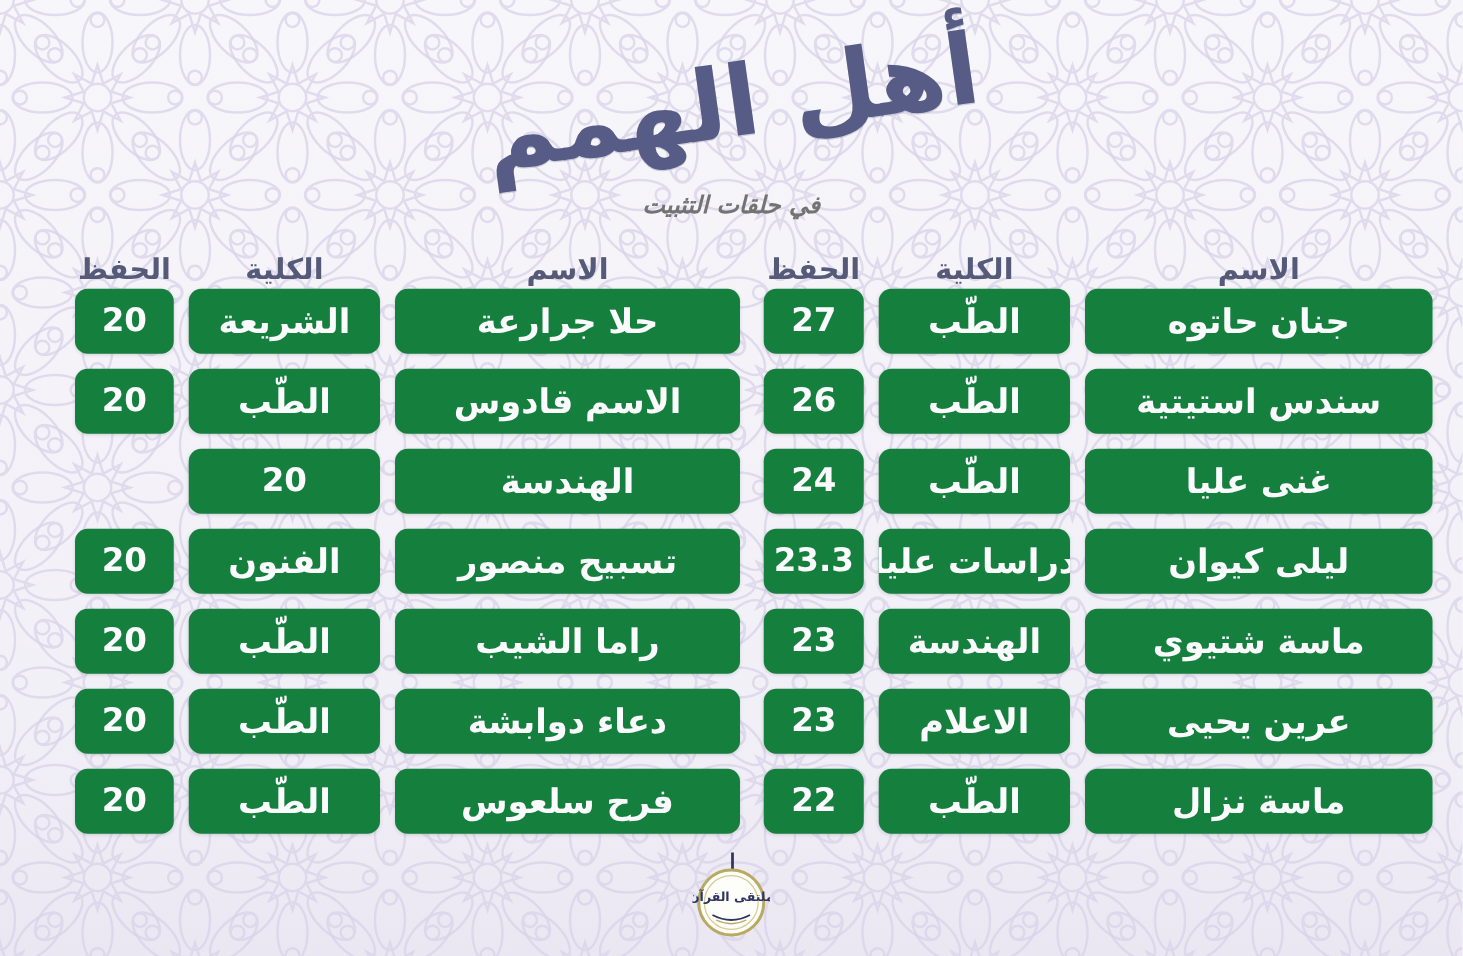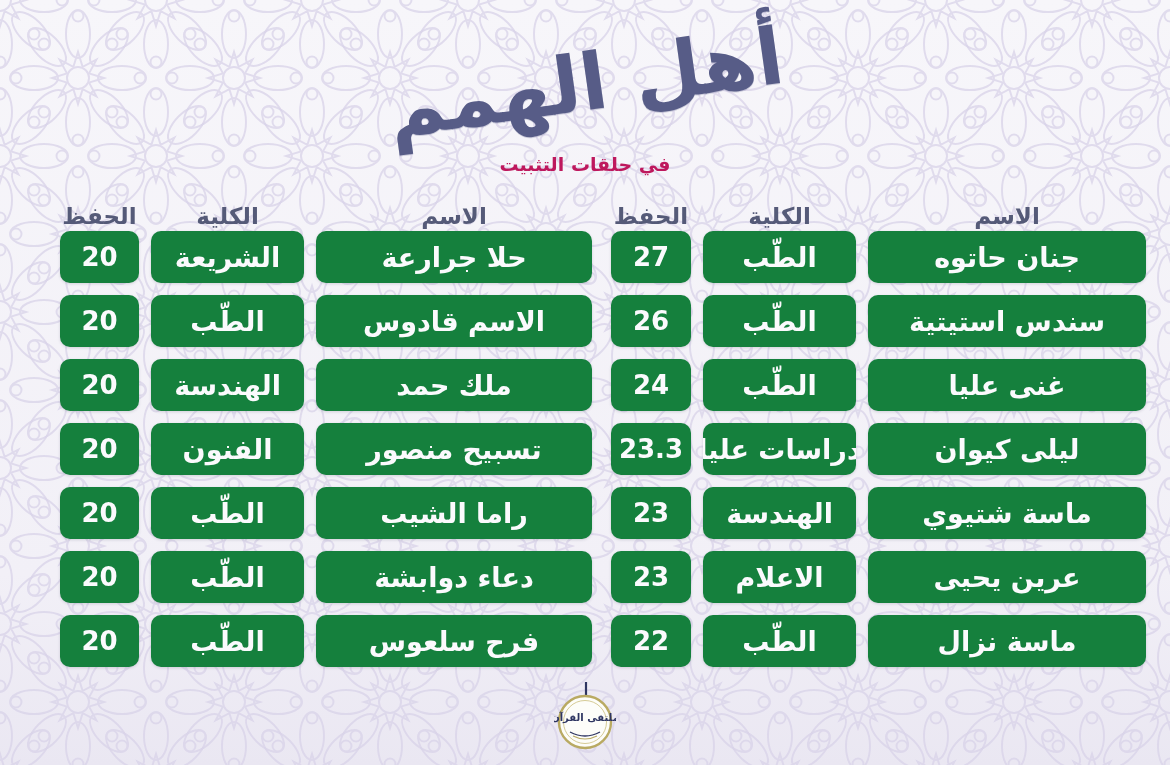--- a/index.html
+++ b/index.html
@@ -15,21 +15,21 @@
   .title-wrap{position:absolute;top:8px;left:0;right:0;height:150px;
     display:flex;align-items:center;justify-content:center;pointer-events:none;}
   .calligraphy{
     font-size:78px;font-weight:bold;color:#575c87;line-height:1;
     transform:rotate(-8deg);letter-spacing:-2px;
     text-shadow:0 1px 0 rgba(87,92,135,.25);
     white-space:nowrap;
   }
   .subtitle{
     position:absolute;top:153px;left:0;right:0;text-align:center;
-    font-size:19px;font-weight:bold;color:#be185d;
+    font-size:19px;font-weight:bold;color:#737373;font-style:italic;
   }
 
   
   .table{position:absolute;top:186px;direction:rtl;}
   .table.right{left:611px;width:535px;}
   .table.left{left:60px;width:532px;}
   .hrow,.row{display:grid;column-gap:12px;direction:rtl;}
   .table.right .hrow,.table.right .row{grid-template-columns:278px 153px 80px;}
   .table.left  .hrow,.table.left  .row{grid-template-columns:276px 153px 79px;}
   .hrow{height:32px;margin-bottom:13px;align-items:center;}
@@ -161,21 +161,20 @@
         <div class="cell name">حلا جرارعة</div>
         <div class="cell college">الشريعة</div>
         <div class="cell score">20</div>
       </div>
       <div class="row">
         <div class="cell name">الاسم قادوس</div>
         <div class="cell college">الطّب</div>
         <div class="cell score">20</div>
       </div>
       <div class="row">
-        <div class="cell name">ملك حمد</div>
         <div class="cell college">الهندسة</div>
         <div class="cell score">20</div>
       </div>
       <div class="row">
         <div class="cell name">تسبيح منصور</div>
         <div class="cell college">الفنون</div>
         <div class="cell score">20</div>
       </div>
       <div class="row">
         <div class="cell name">راما الشيب</div>

